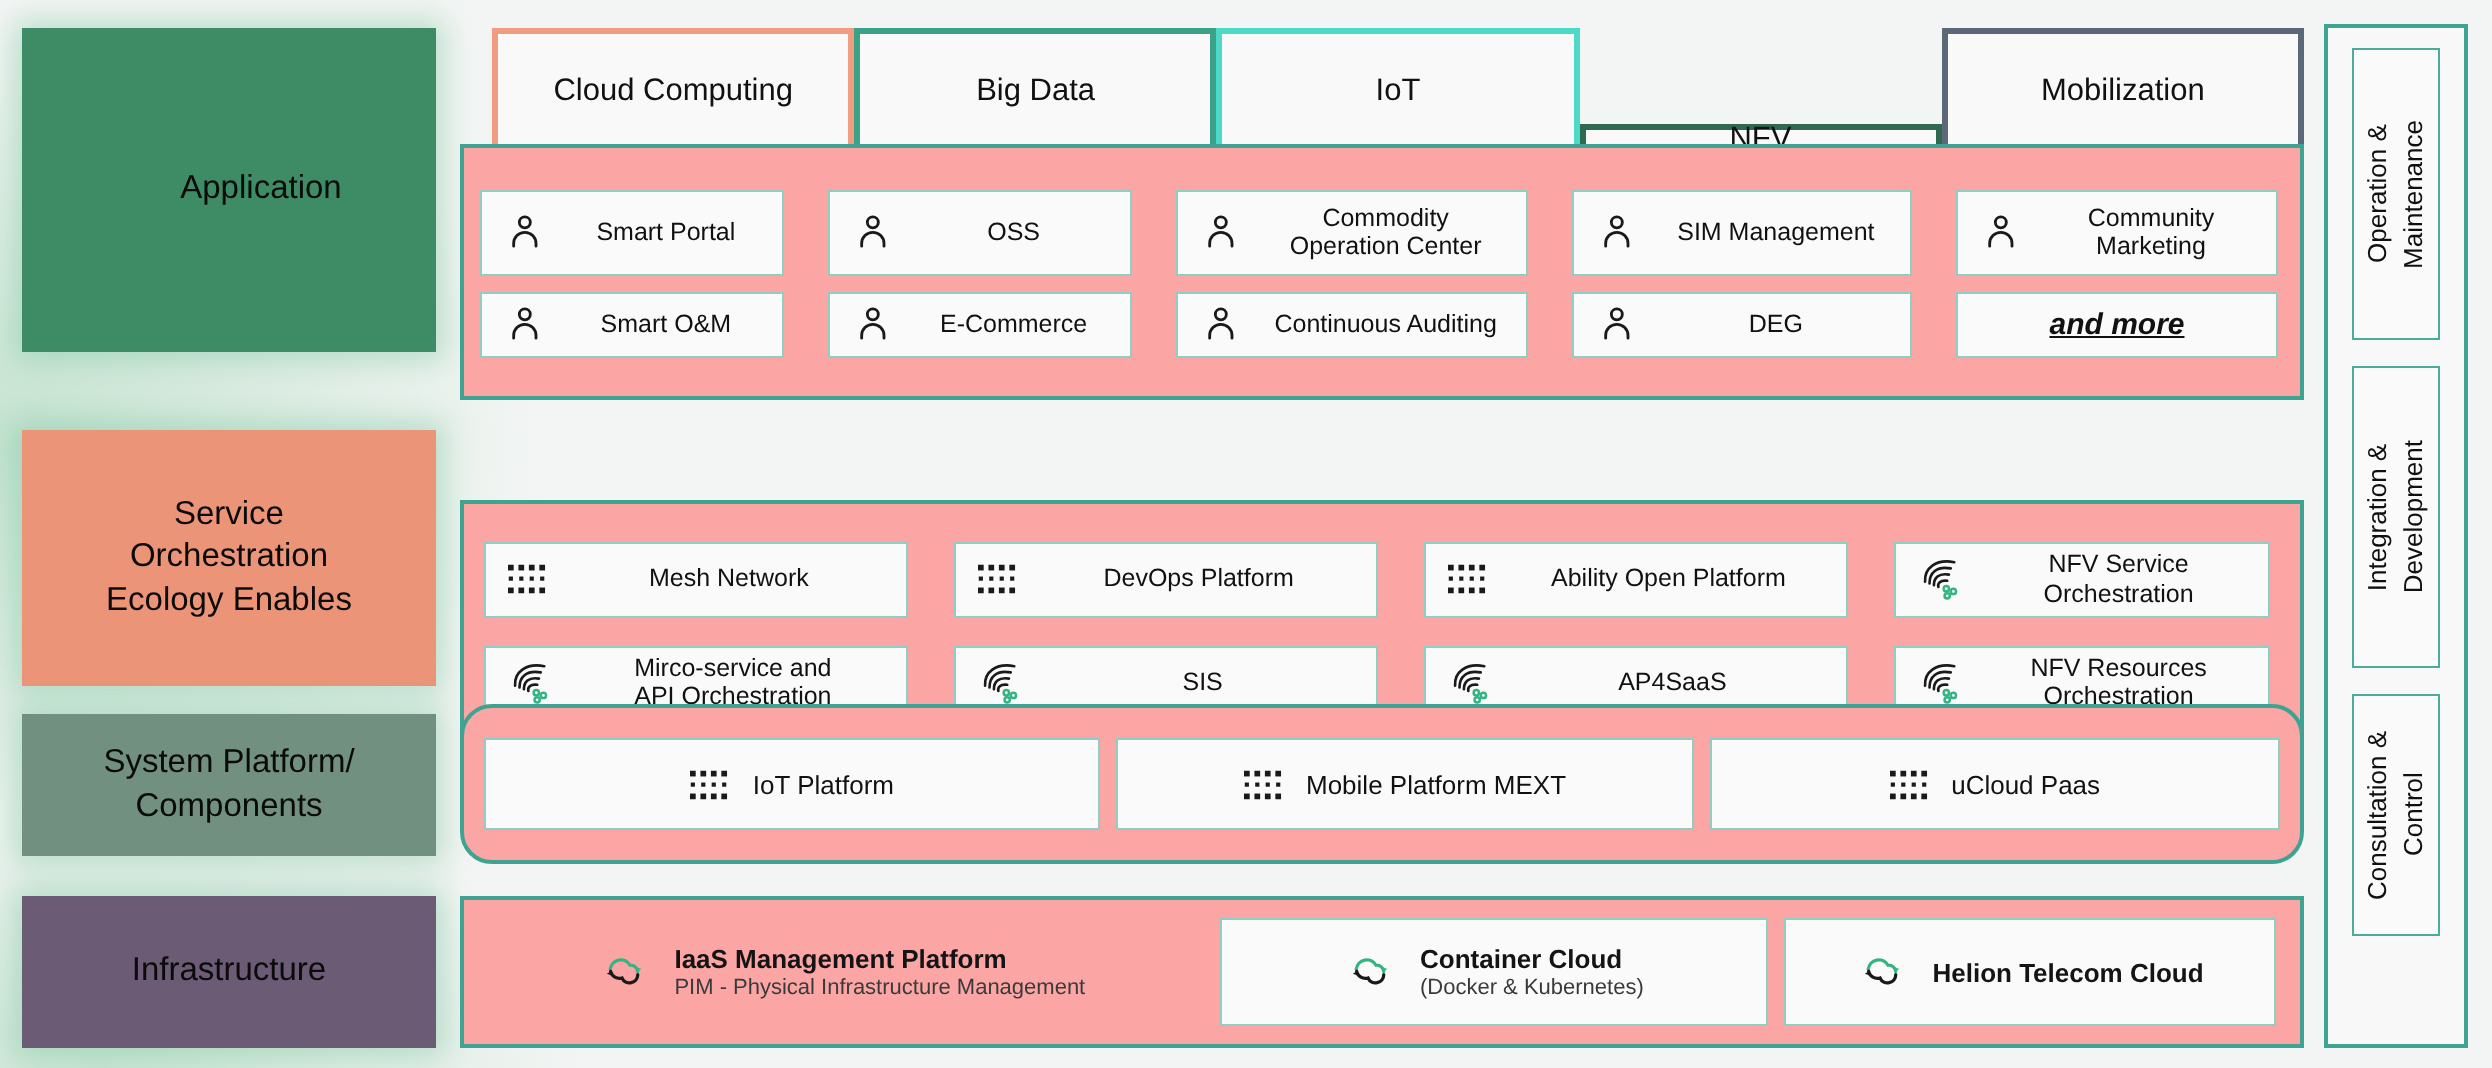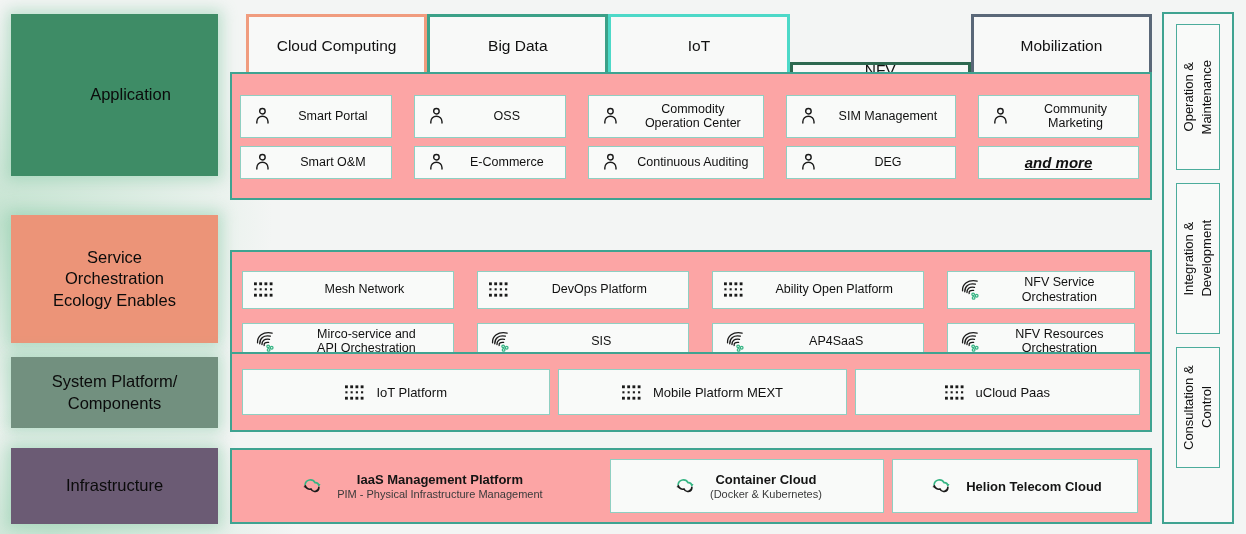--- a/index.html
+++ b/index.html
@@ -41,21 +41,21 @@
     gap:8px 22px;padding:21px 11px 19px 8px;
   }
   #c-svc{
     left:230px;top:215px;width:922px;height:128px;
     display:grid;grid-template-columns:1.08fr 1.08fr 1.08fr 0.96fr;
     gap:14px 23px;padding:19px 15px 16px 10px;margin-top:35px;
   }
   #c-sys{
     left:230px;top:352px;width:922px;height:80px;
     display:grid;grid-template-columns:1.07fr 1fr 0.99fr;
-    gap:8px;padding:15px 10px;
+    gap:8px;padding:15px 10px;border-radius:16px;
   }
   #c-infra{
     left:230px;top:448px;width:922px;height:76px;
     display:grid;grid-template-columns:1.28fr 0.97fr 0.87fr;
     gap:8px;padding:9px 12px 9px 8px;
   }
 
   .item{
     border:1.5px solid #8fcfc2;background:#f9faf9;
     display:flex;align-items:center;gap:9px;padding:0 6px 0 11px;
@@ -64,21 +64,21 @@
   .item .lbl{flex:1;text-align:center;white-space:pre-line;}
   .item.more{justify-content:center;font-style:italic;text-decoration:underline;font-size:15px;font-weight:bold;padding:0;}
   .icon{display:flex;align-items:center;justify-content:center;flex:0 0 auto;}
 
   .sys-item{
     border:1.5px solid #8fcfc2;background:#f9faf9;
     display:flex;align-items:center;justify-content:center;gap:12px;font-size:13px;
   }
   .infra-item{display:flex;align-items:center;justify-content:center;gap:12px;background:transparent;}
   .infra-item.boxed{border:1.5px solid #8fcfc2;background:#f9faf9;}
-  .infra-text{text-align:center;}
+  .infra-text{text-align:left;}
   .infra-title{font-size:13px;font-weight:bold;color:#141414;}
   .infra-sub{font-size:11px;color:#3a3a3a;margin-top:1px;}
   .infra-sub:empty{display:none;}
 
   
   #right{
     position:absolute;left:1162px;top:12px;width:72px;height:512px;
     border:2px solid #3fa391;background:#f7f8f7;
     display:flex;flex-direction:column;align-items:center;gap:13px;padding:10px 0 0 0;
   }

